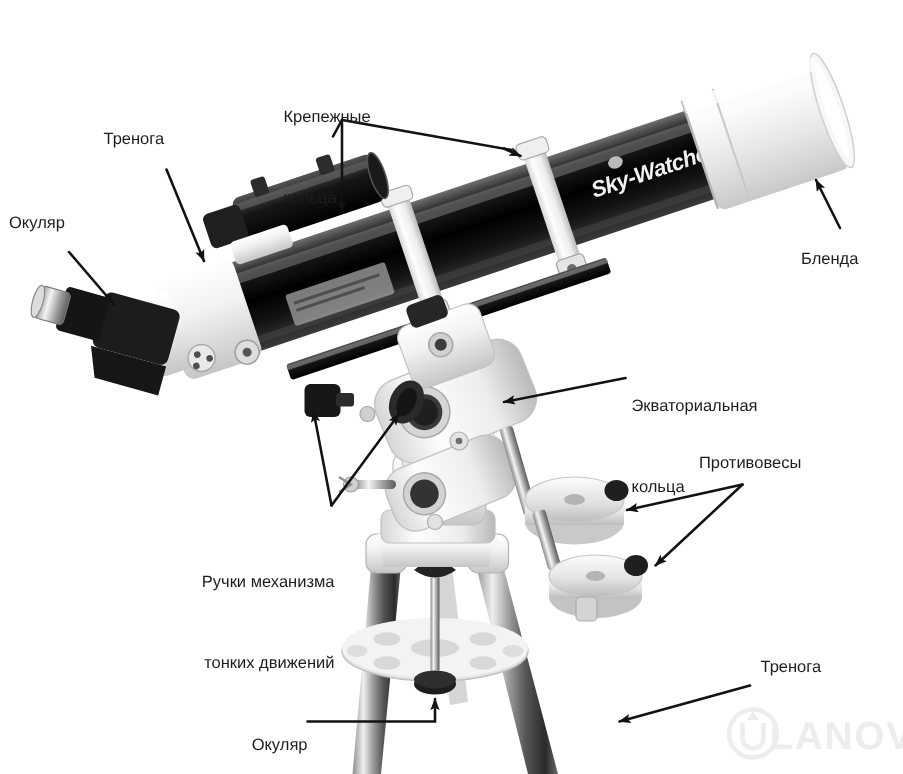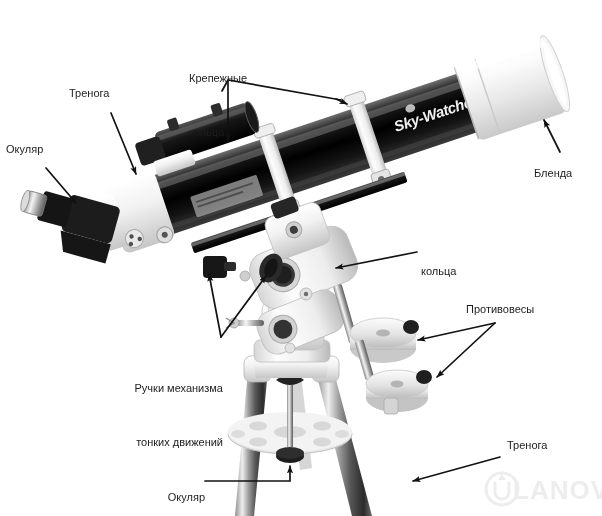--- a/index.html
+++ b/index.html
@@ -341,20 +341,21 @@
   <div class="label left" style="left:69px; top:84px;">Тренога</div>
 
   <div class="label left" style="left:189px; top:33px;">
     <div>Крепежные</div>
     <div>кольца</div>
   </div>
 
   <div class="label left" style="left:534px; top:164px;">Бленда</div>
 
   <div class="label left" style="left:421px; top:226px;">
+    <div>Экваториальная</div>
     <div>кольца</div>
   </div>
 
   <div class="label center" style="left:55px; top:343px; width:168px;">
     <div>Ручки механизма</div>
     <div>тонких движений</div>
   </div>
 
   <div class="label left" style="left:466px; top:300px;">Противовесы</div>
 

